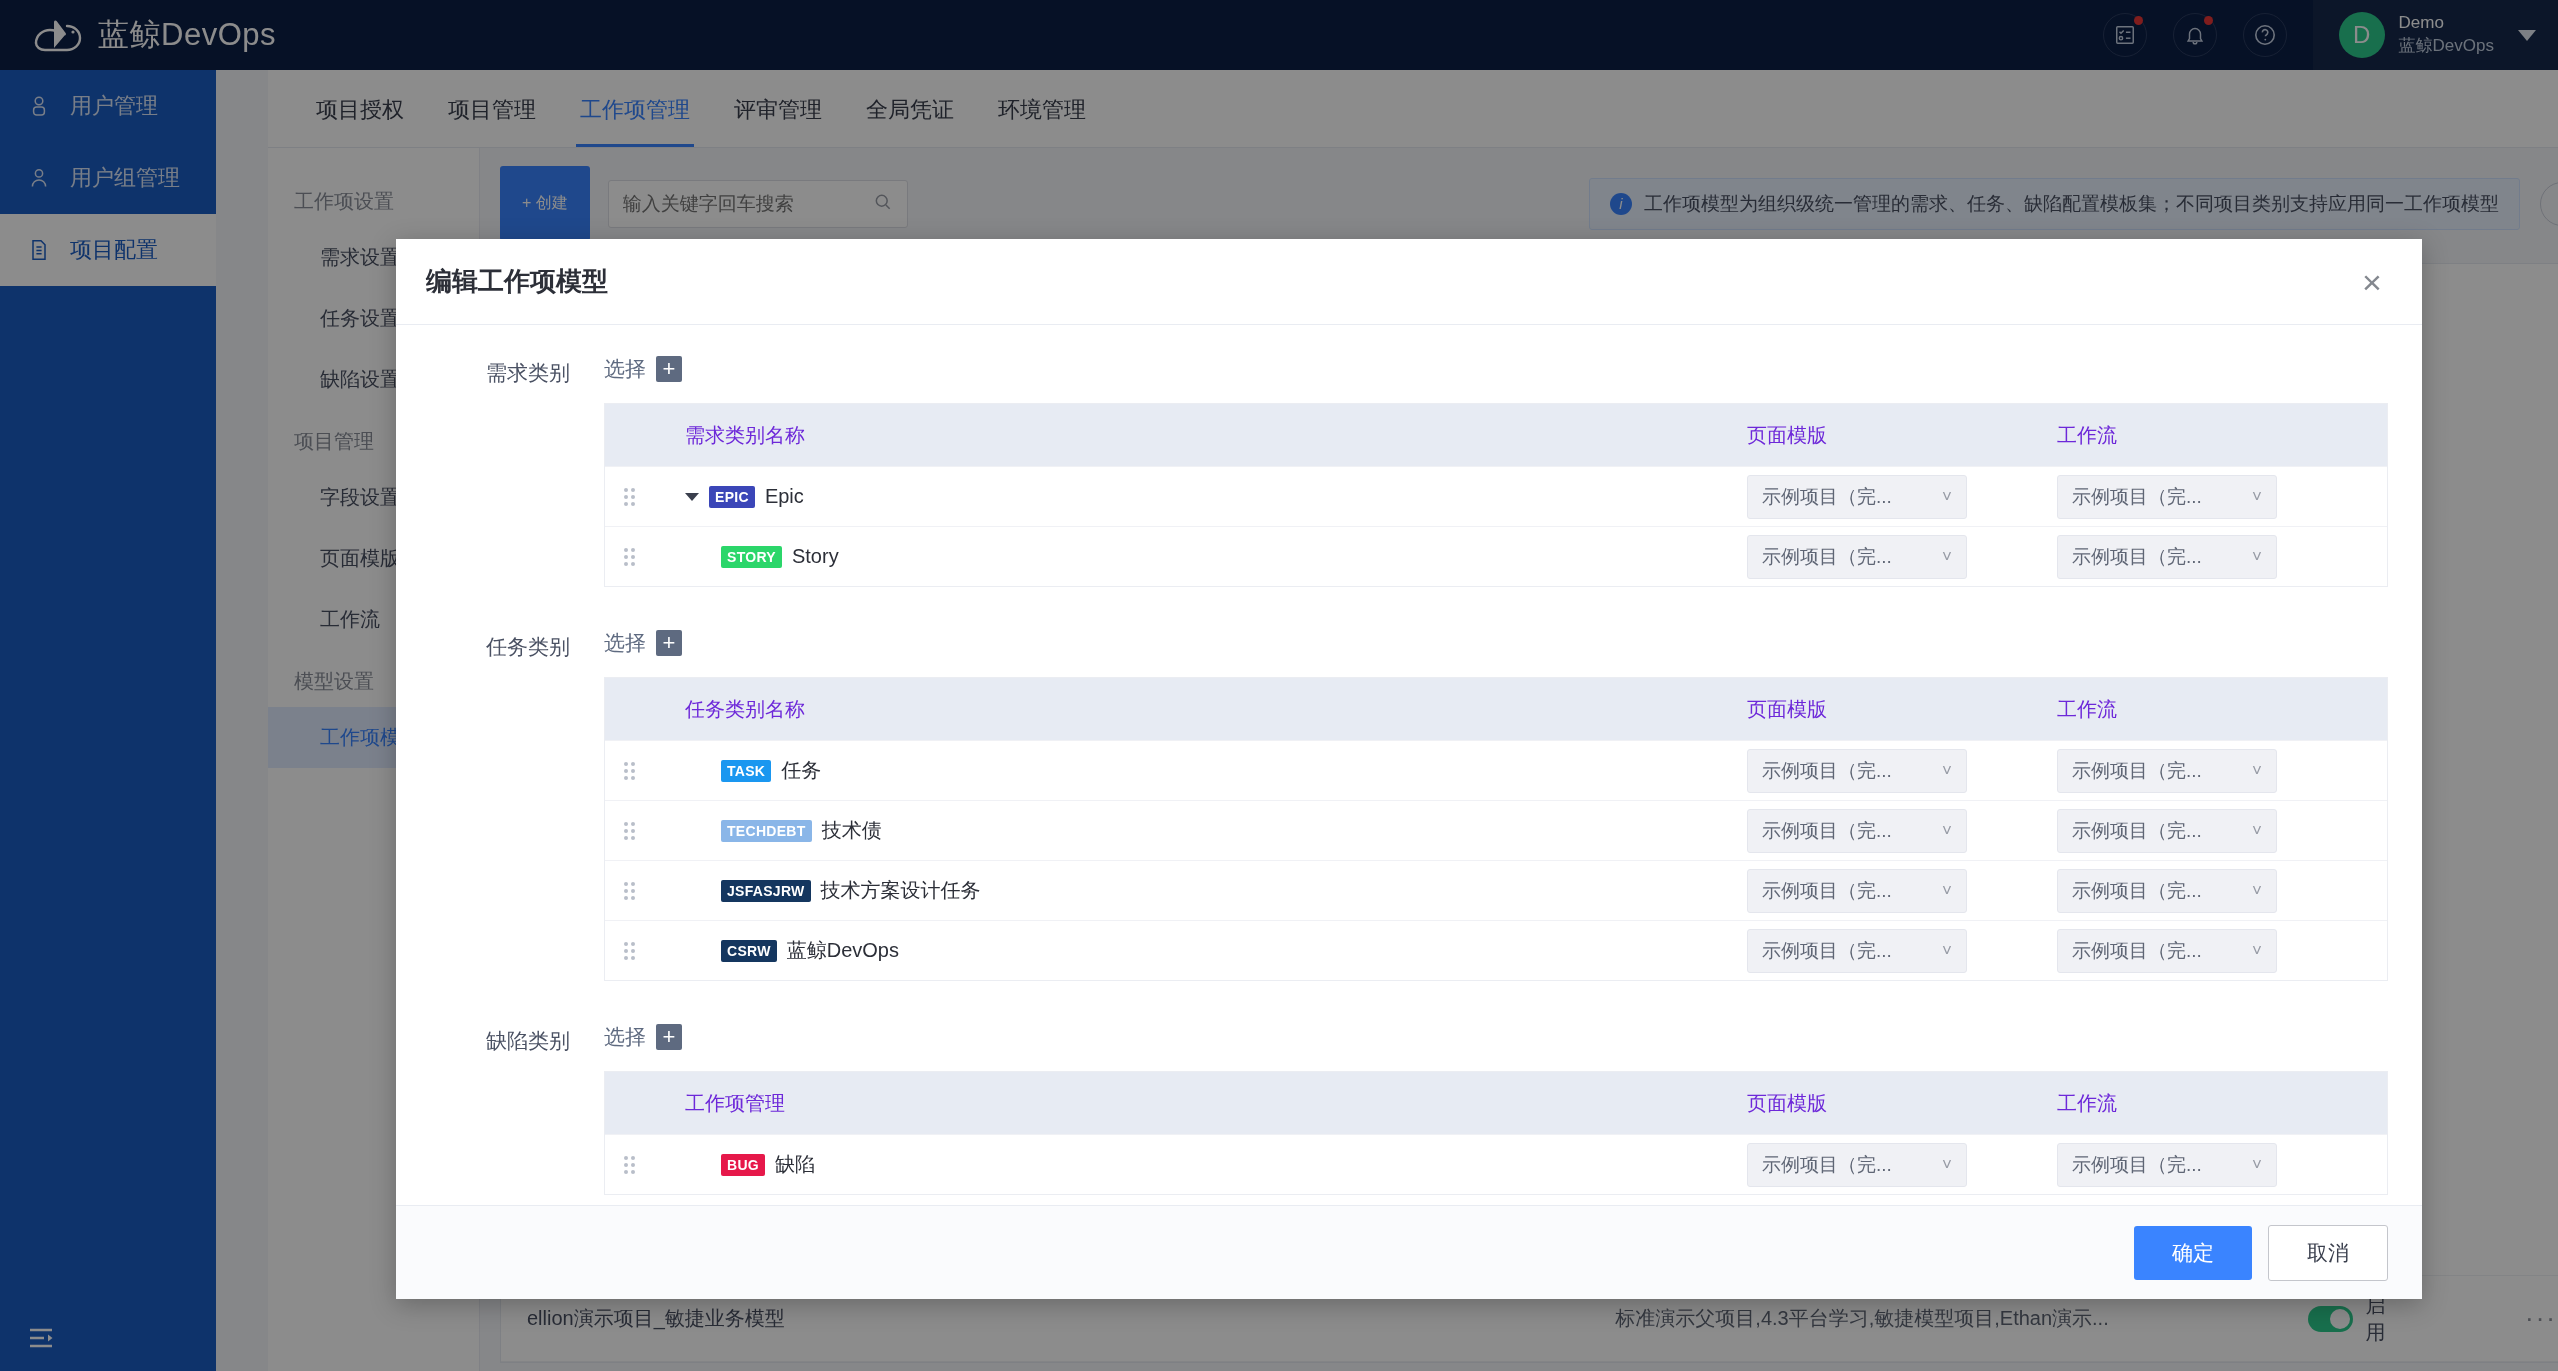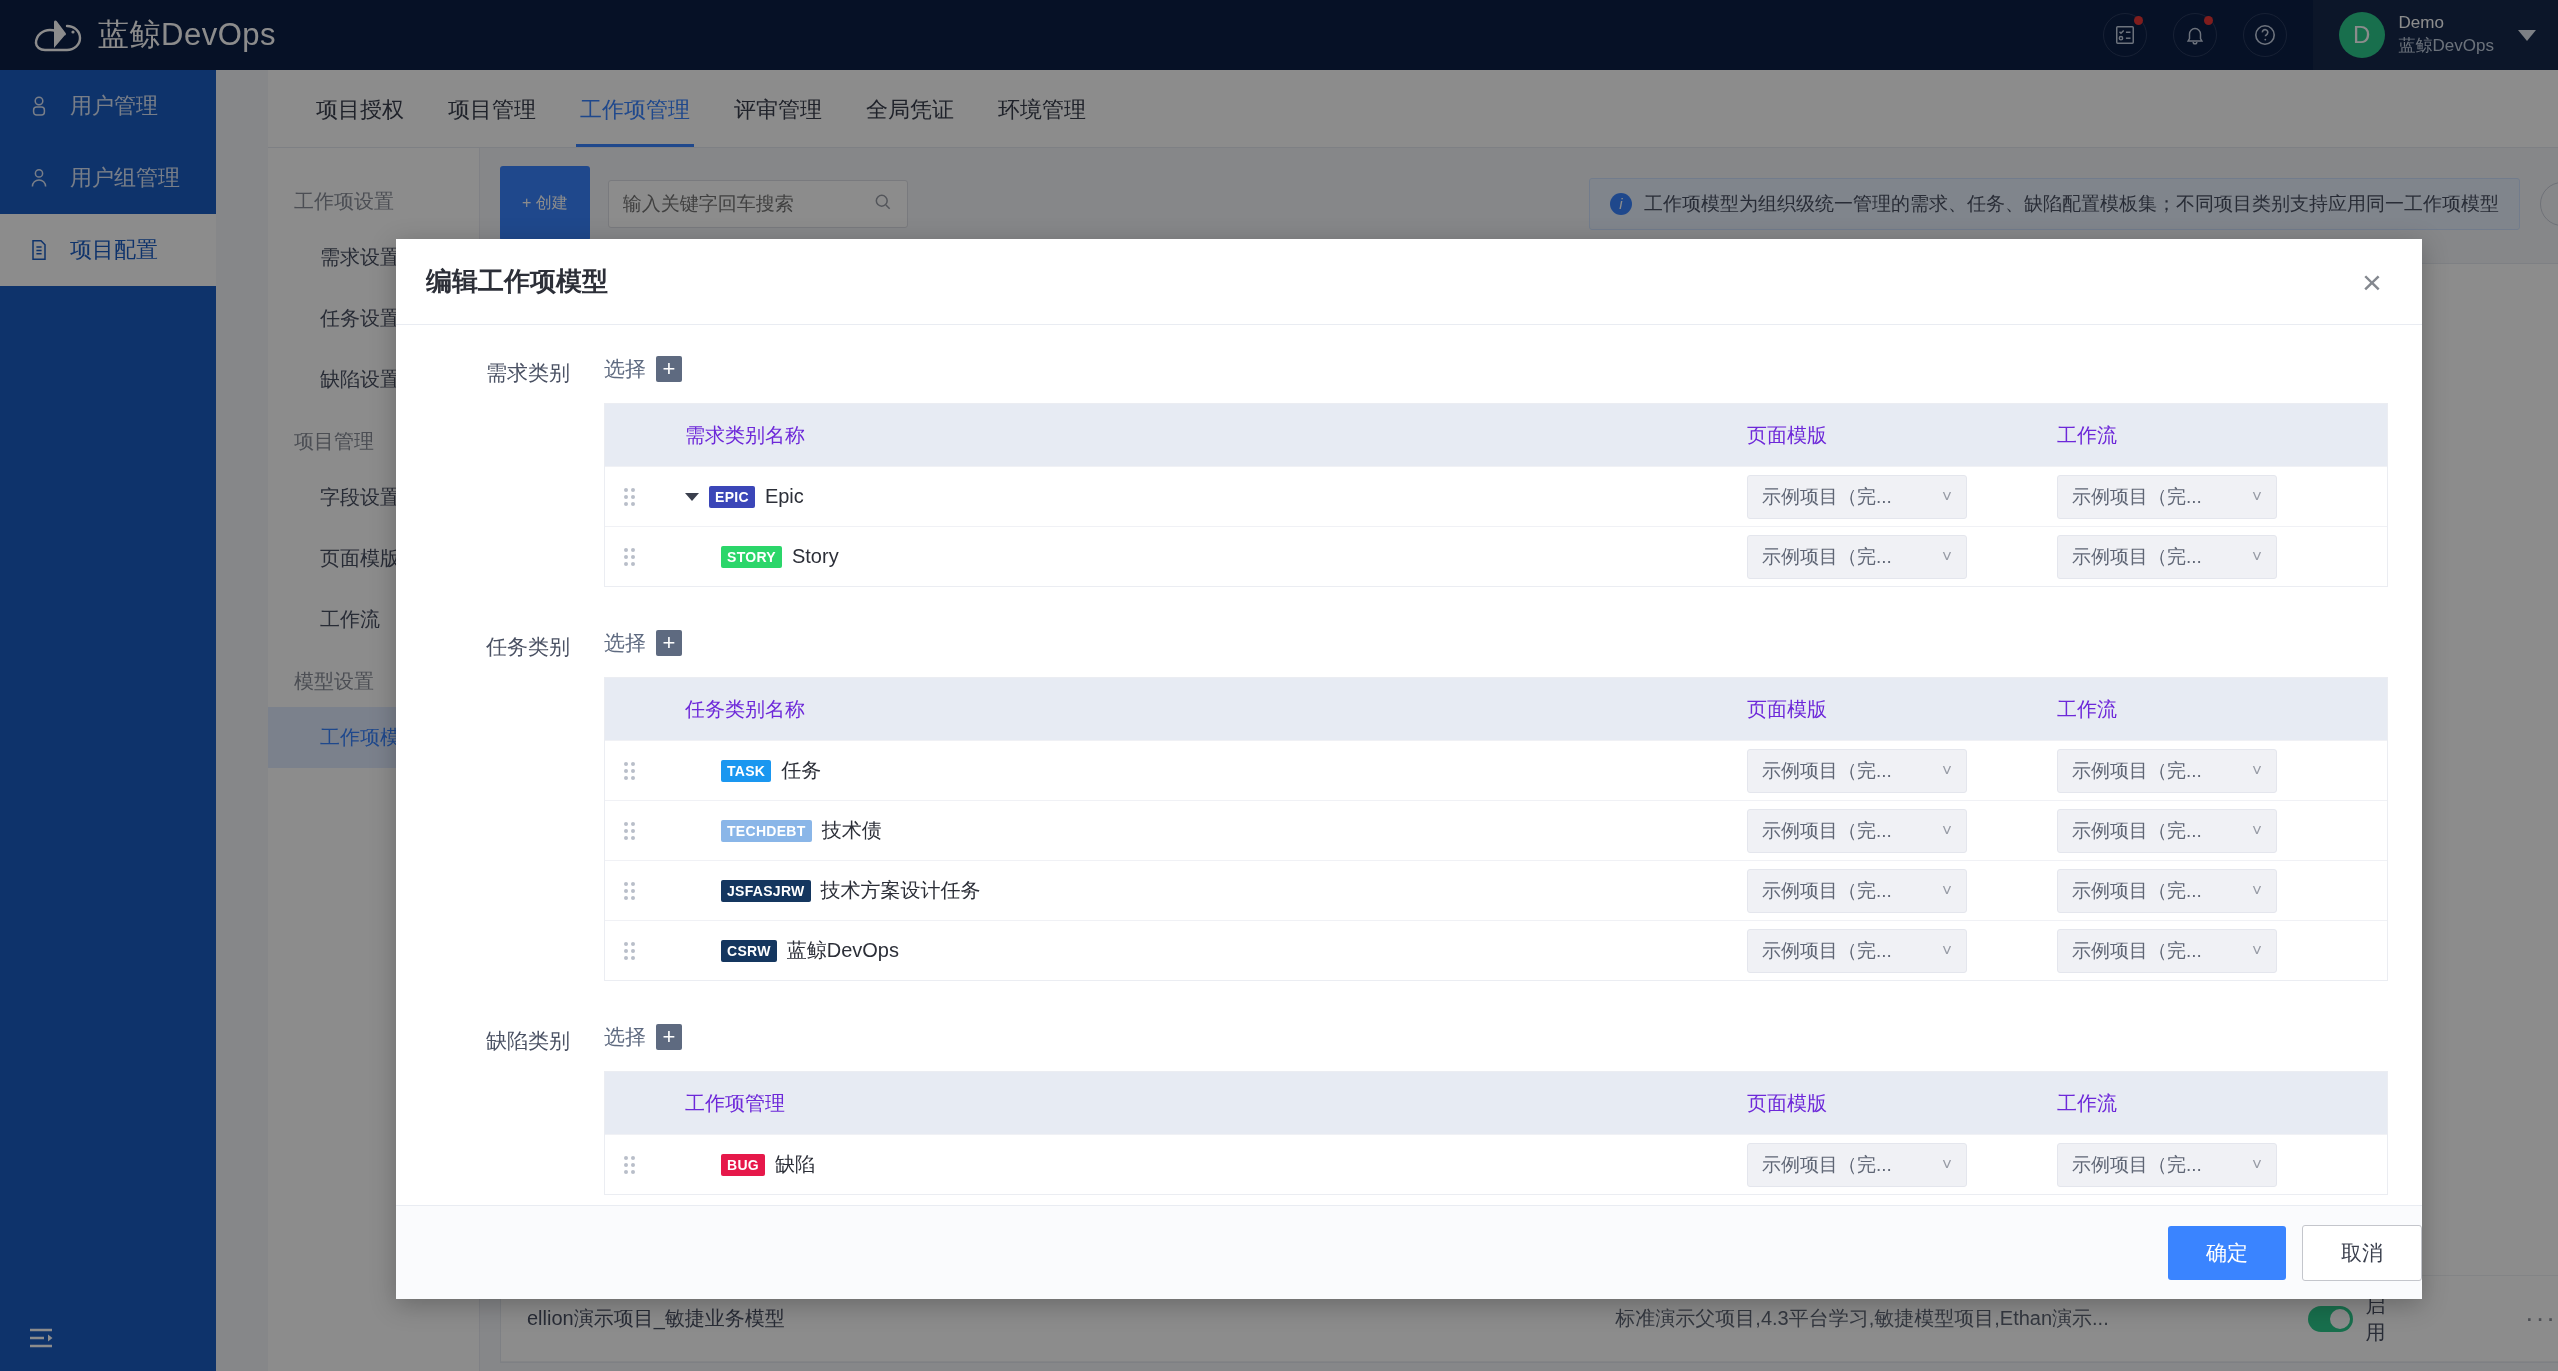--- a/index.html
+++ b/index.html
@@ -205,21 +205,21 @@
   .sel {
     width: 220px; height: 44px; background: #f0f1f5; border: 1px solid #e4e6ed;
     border-radius: 3px; display: flex; align-items: center; justify-content: space-between;
     padding: 0 14px; font-size: 19px; color: #5f6675;
   }
   .chev { color: #979ba5; font-size: 17px; }
 
   .modal-foot {
     height: 94px; background: #fafbfd; border-top: 1px solid #e9ecf2;
     display: flex; align-items: center; justify-content: flex-end; gap: 16px;
-    flex-shrink: 0;
+    padding-right: 34px; flex-shrink: 0;
   }
   .btn-primary {
     background: #3a84ff; color: #fff; font-size: 21px; border: none;
     padding: 13px 38px; border-radius: 3px;
   }
   .btn-default {
     background: #fff; color: #3a3f4d; font-size: 21px; border: 1px solid #c4c6cc;
     padding: 13px 38px; border-radius: 3px;
   }
 </style>

